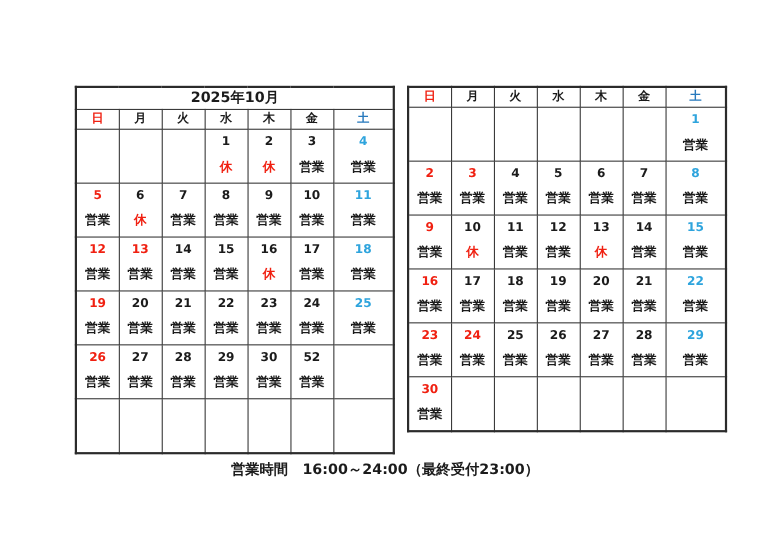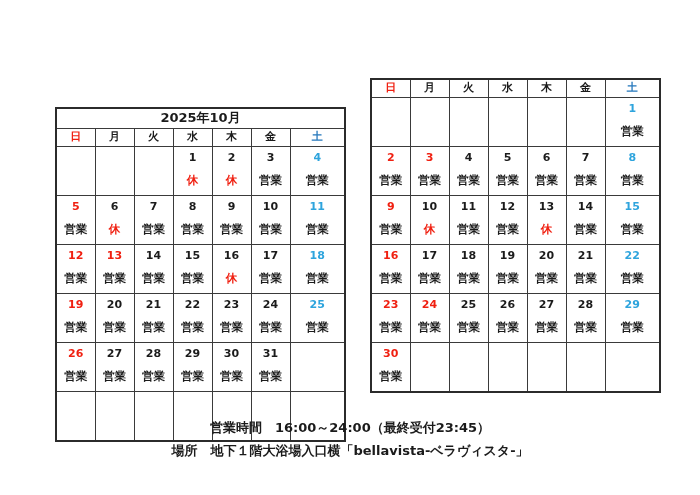--- a/index.html
+++ b/index.html
@@ -19,21 +19,21 @@
   }
   table.cal {
     position: absolute;
     top: 78px;
     border-collapse: collapse;
     table-layout: fixed;
     width: 289px;
     background: #ffffff;
     border: 2px solid #2b2b2b;
   }
-  table.cal.left  { left: 55px; margin-top: 29px; }
+  table.cal.left  { left: 68px; }
   table.cal.right { left: 370px; }
   table.cal th, table.cal td {
     border: 1px solid #3a3a3a;
     padding: 0;
     text-align: center;
     vertical-align: top;
     overflow: hidden;
   }
   .title-row th {
     height: 19px;
@@ -230,21 +230,21 @@
           </td>
           <td>
             <div class="day-num" style="color: rgb(27, 27, 27);">29</div>
             <div class="day-status" style="color: rgb(27, 27, 27);">営業</div>
           </td>
           <td>
             <div class="day-num" style="color: rgb(27, 27, 27);">30</div>
             <div class="day-status" style="color: rgb(27, 27, 27);">営業</div>
           </td>
           <td>
-            <div class="day-num" style="color: rgb(27, 27, 27);">31</div>
+            <div class="day-num" style="color: rgb(27, 27, 27);">52</div>
             <div class="day-status" style="color: rgb(27, 27, 27);">営業</div>
           </td>
           <td></td>
         </tr>
         <tr>
           <td></td>
           <td></td>
           <td></td>
           <td></td>
           <td></td>
@@ -417,17 +417,16 @@
           <td></td>
           <td></td>
           <td></td>
           <td></td>
           <td></td>
         </tr>
       </tbody>
   </table>
 
   <div class="footer">
-    <div>営業時間　16:00～24:00（最終受付23:45）</div>
-    <div>場所　地下１階大浴場入口横「bellavista-ベラヴィスタ-」</div>
+    <div>営業時間　16:00～24:00（最終受付23:00）</div>
   </div>
 
 </div>
 
 </body></html>

